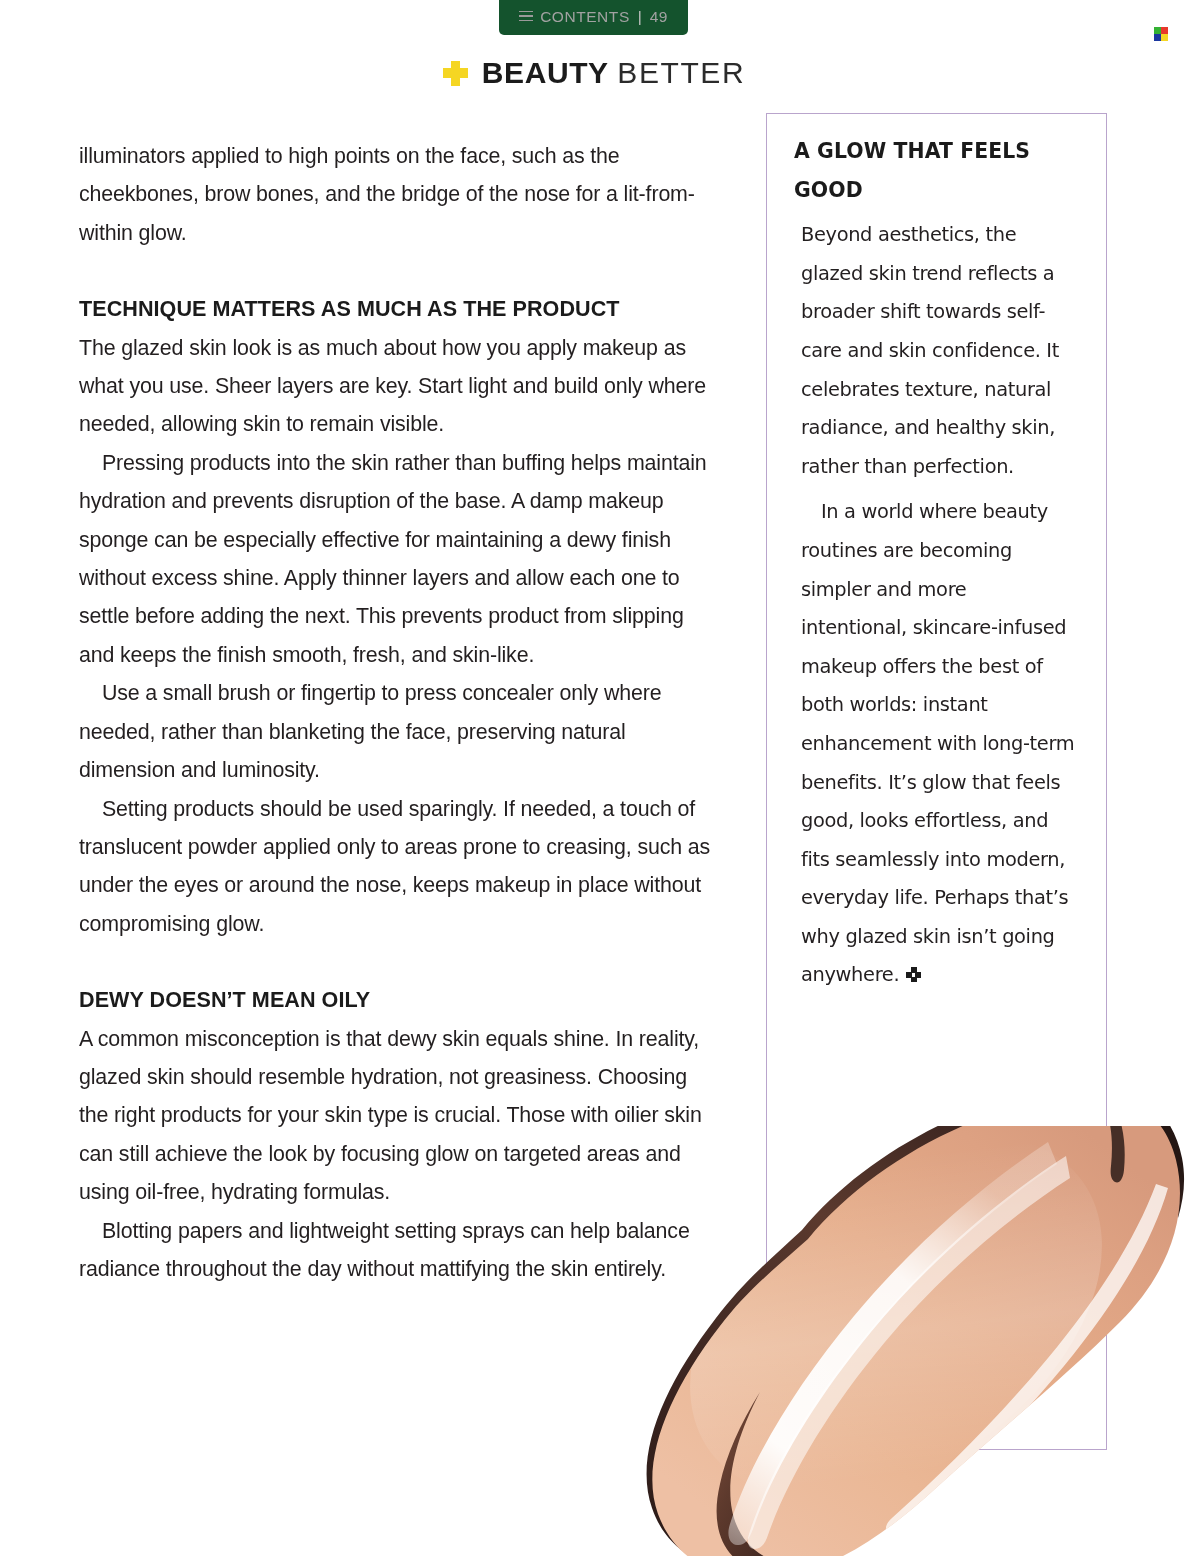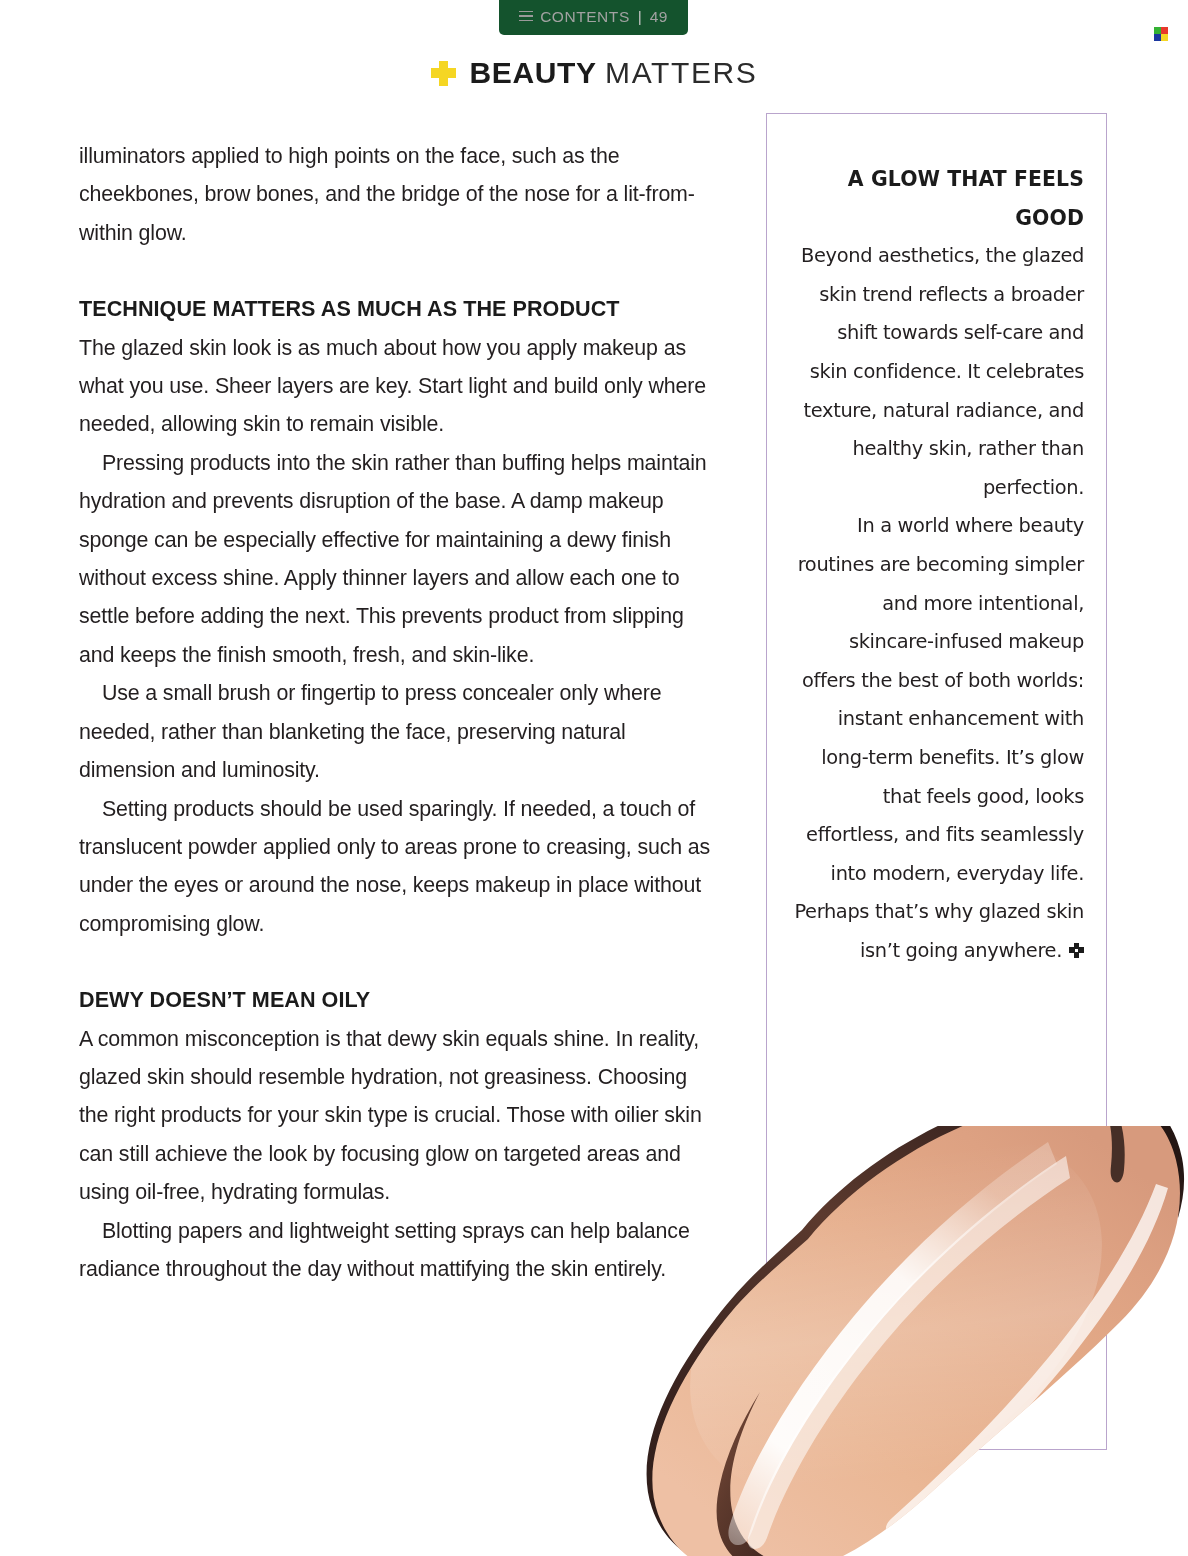--- a/index.html
+++ b/index.html
@@ -159,40 +159,39 @@
     top: 113px;
     width: 341px;
     height: 1337px;
     border: 1.6px solid #b9a4cc;
     box-sizing: border-box;
     background: transparent;
   }
   .sidebar-content {
     position: absolute;
     left: 794px;
-    top: 160px;
+    top: 132px;
     width: 290px;
     font-family: "DejaVu Sans", sans-serif;
     font-size: 19.4px;
     line-height: 38.6px;
     color: #231f20;
     letter-spacing: -0.35px;
-    text-align: right;
   }
   .sidebar-content h3 {
     margin: 0;
     font-size: 20.4px;
     font-weight: 700;
     line-height: 38.6px;
     letter-spacing: 0.1px;
     color: #1b1b1b;
     text-transform: uppercase;
   }
   .sidebar-content p {
-    margin: 0;
+    margin: 7px;
   }
   .sidebar-content p.indent {
     text-indent: 20px;
   }
   .endmark {
     display: inline-block;
     width: 15px;
     height: 15px;
     position: relative;
     margin-left: 7px;
@@ -238,21 +237,21 @@
   <span style="background:#1b37a0"></span>
   <span style="background:#f5d623"></span>
 </div>
 
 <div class="masthead">
   <span class="plus-logo">
     <i class="v"></i>
       <i class="h"></i>
   </span>
   <div class="masthead-title">
-    <span class="mh-bold">BEAUTY</span><span>&nbsp;</span><span class="mh-light">MATTERS</span>
+    <span class="mh-bold">BEAUTY</span><span>&nbsp;</span><span class="mh-light">BETTER</span>
   </div>
 </div>
 
 <div class="article-col">
 
   <p>illuminators applied to high points on the face, such as the cheekbones, brow bones, and the bridge of the nose for a lit-from-within glow.</p>
 
   <div class="para-gap"></div>
 
   <h2>TECHNIQUE MATTERS AS MUCH AS THE PRODUCT</h2>

